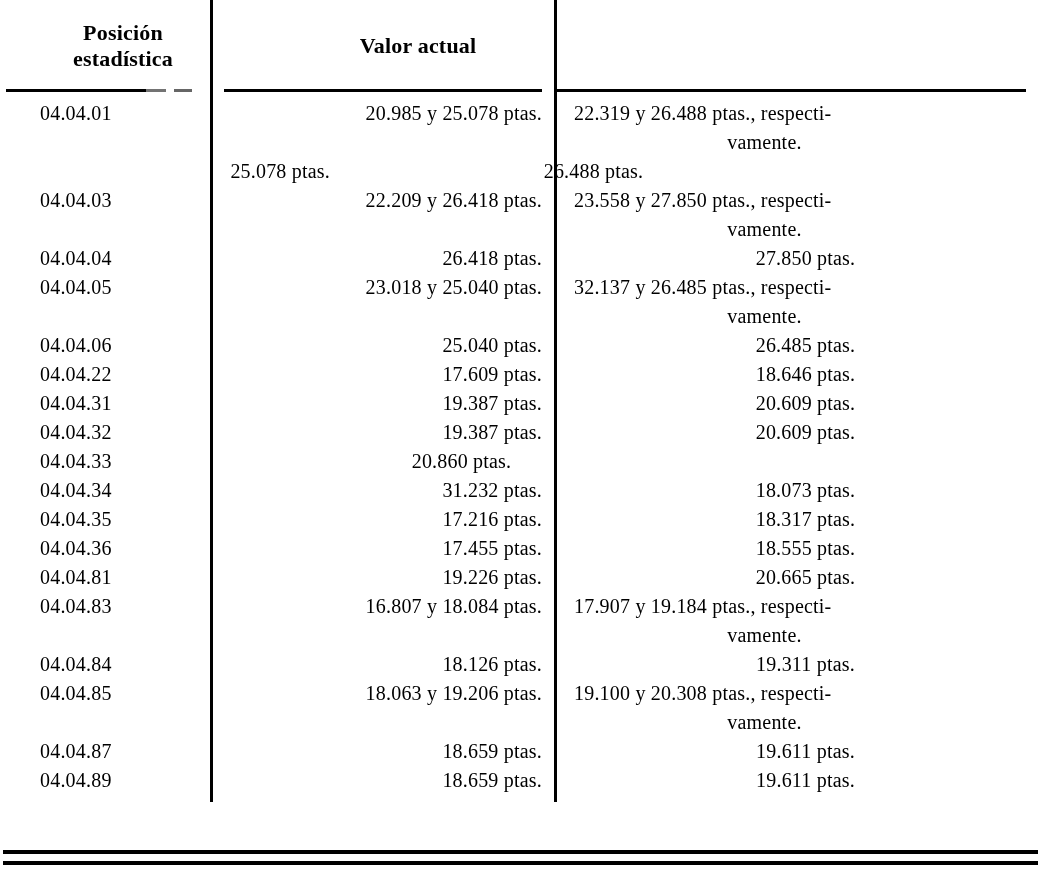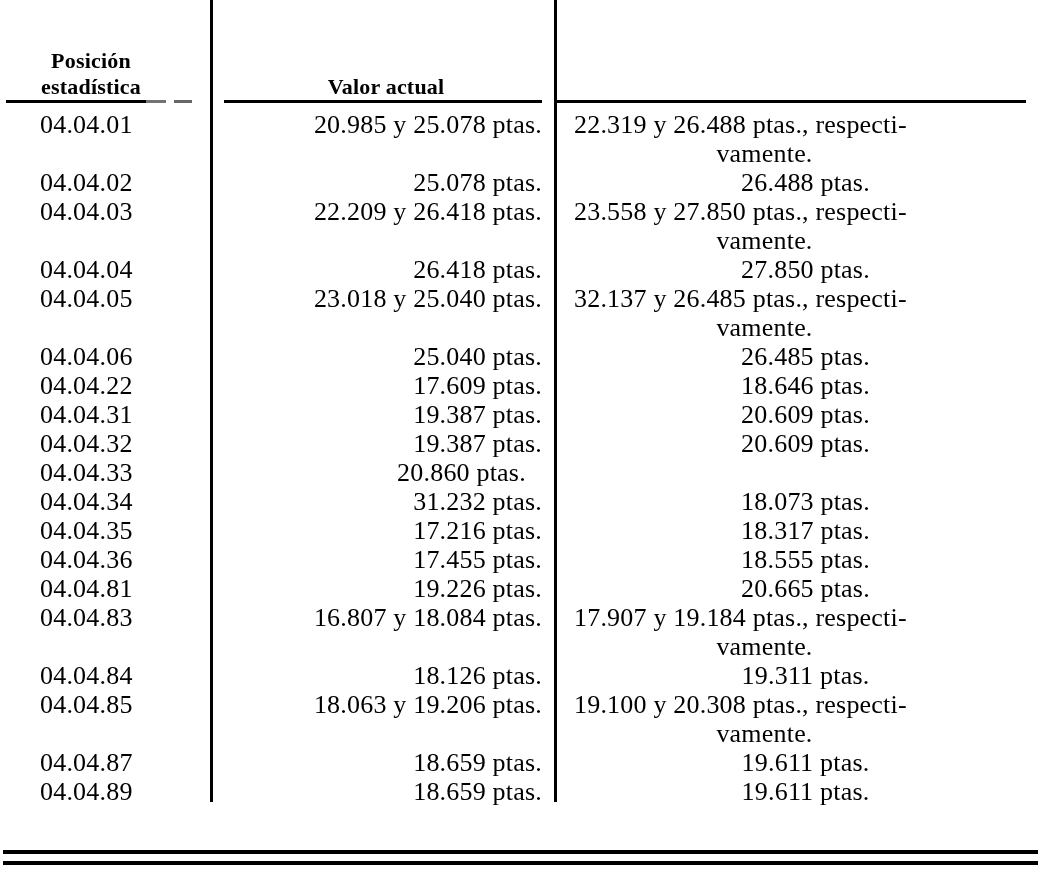--- a/index.html
+++ b/index.html
@@ -25,22 +25,23 @@
   }
 
   
   .col-pos   { width: 212px; }
   .col-act   { width: 344px; }
   .col-cert  { width: 485px; }
 
   
   .thead {
     display: flex;
-    align-items: flex-end;
-    height: 100px;
+    align-items: center;
+    height: 89px;
+    padding-left: 32px;
   }
   .th {
     box-sizing: border-box;
     text-align: center;
     font-weight: bold;
     font-size: 22px;
     line-height: 1.18;
     letter-spacing: 0.2px;
     padding-top: 2px;
   }
@@ -81,21 +82,21 @@
 
   
   .tbody { position: relative; }
 
   .row {
     display: flex;
     align-items: flex-start;
   }
   .cell {
     box-sizing: border-box;
-    font-size: 26px;
+    font-size: 20px;
     line-height: 29px;
     letter-spacing: 0.2px;
   }
   .c-pos {
     width: 212px;
     text-align: left;
     padding-left: 40px;
   }
   .c-act {
     width: 344px;
@@ -161,21 +162,20 @@
     <div class="rule rule-cert"></div>
   </div>
 
   <div class="tbody" id="tbody">
       <div class="row">
         <div class="cell c-pos">04.04.01</div>
         <div class="cell c-act">20.985 y 25.078 ptas.</div>
         <div class="cell c-cert wrap"><span>22.319 y 26.488 ptas., respecti-</span><span class="cert-line2">vamente.</span></div>
       </div>
       <div class="row">
-        <div class="cell c-pos">04.04.02</div>
         <div class="cell c-act">25.078 ptas.</div>
         <div class="cell c-cert"><span>26.488 ptas.</span></div>
       </div>
       <div class="row">
         <div class="cell c-pos">04.04.03</div>
         <div class="cell c-act">22.209 y 26.418 ptas.</div>
         <div class="cell c-cert wrap"><span>23.558 y 27.850 ptas., respecti-</span><span class="cert-line2">vamente.</span></div>
       </div>
       <div class="row">
         <div class="cell c-pos">04.04.04</div>

